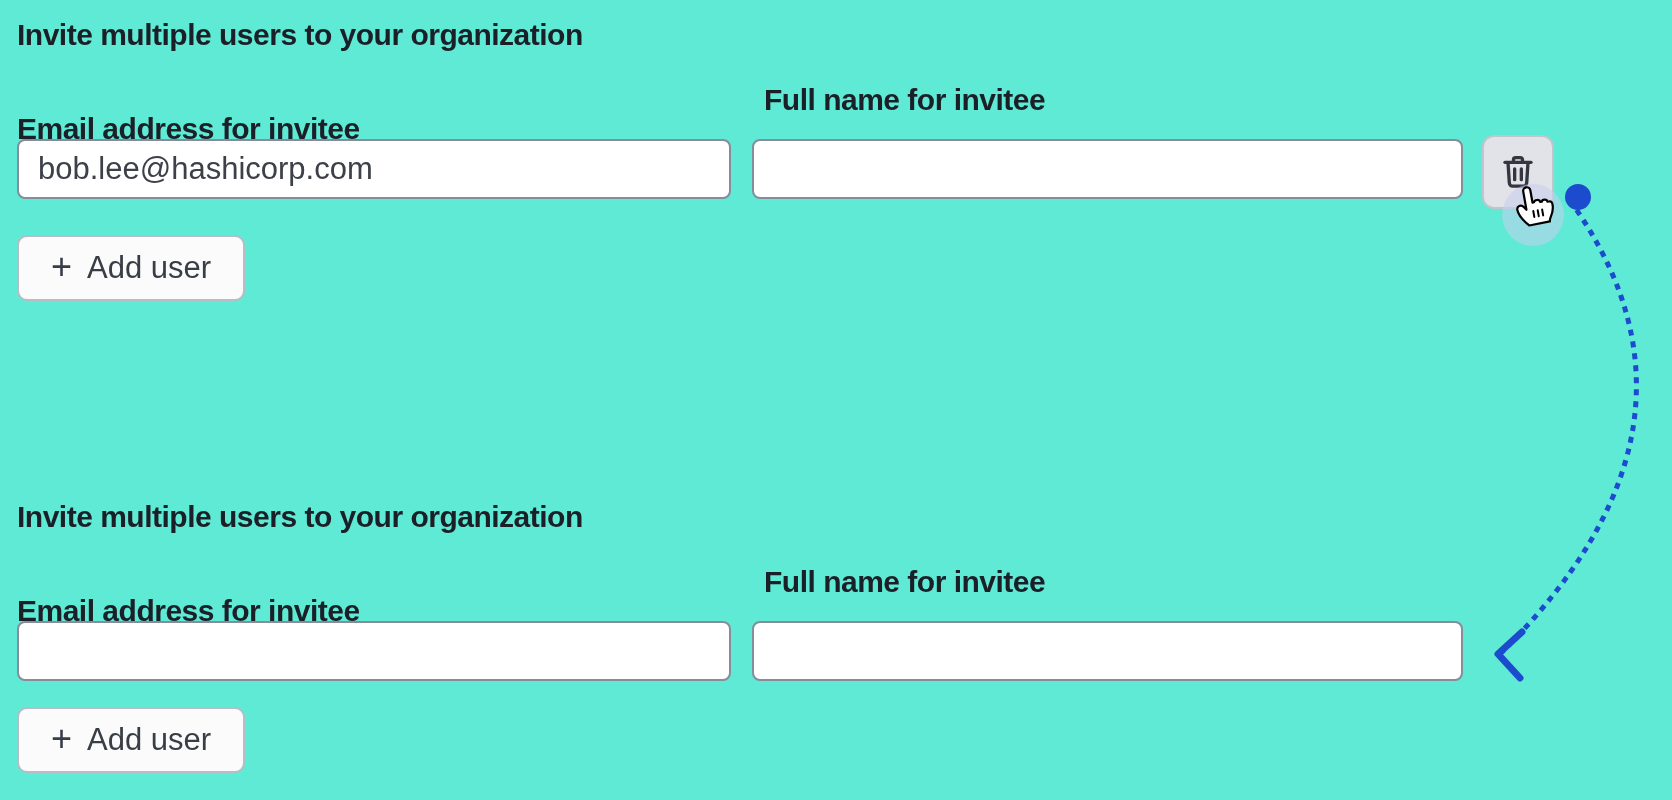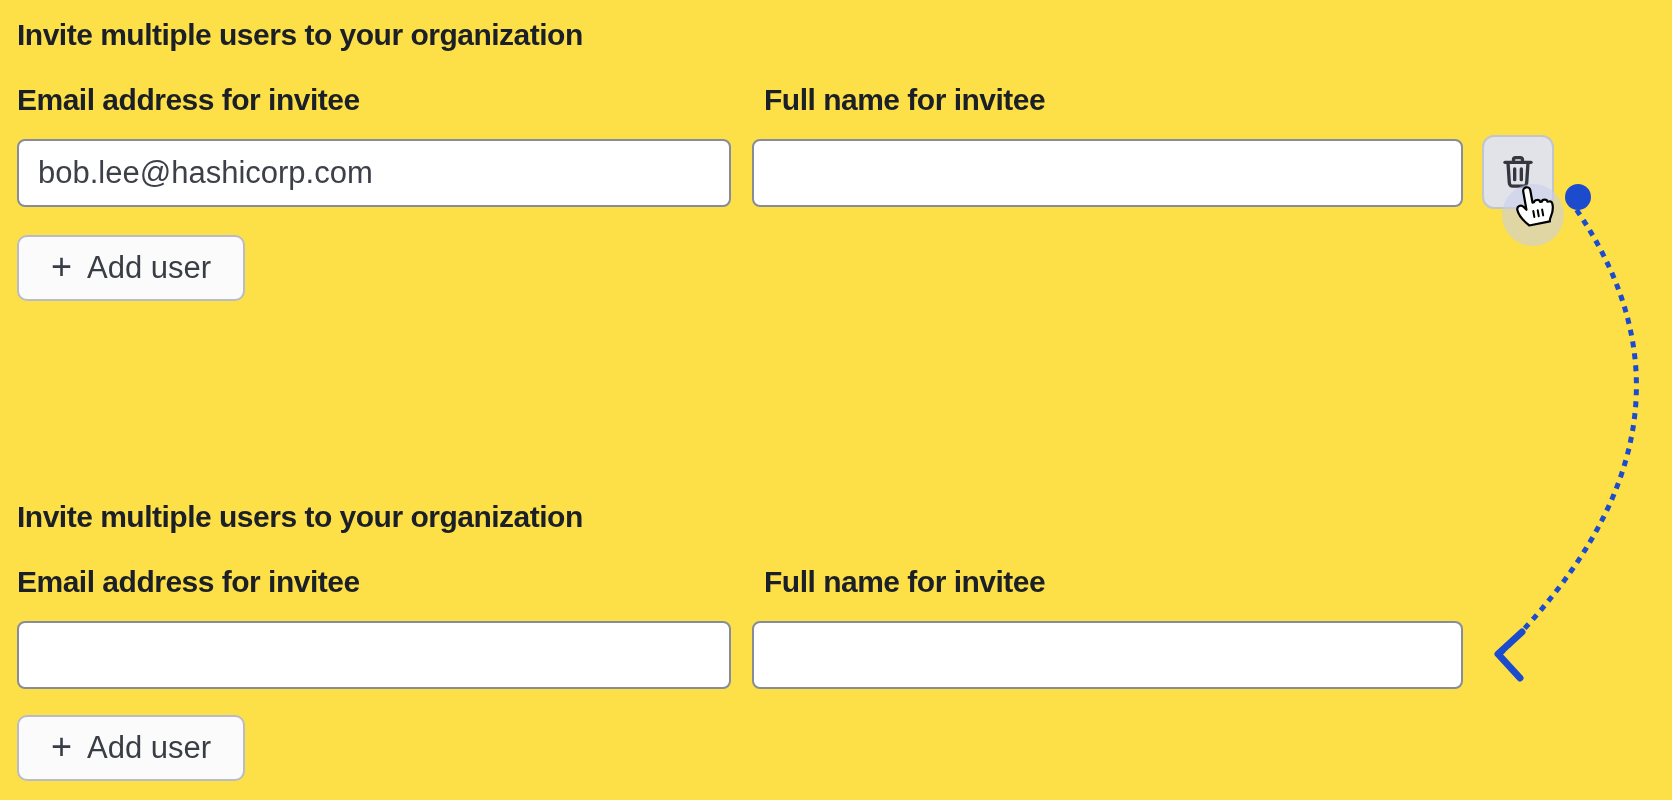--- a/index.html
+++ b/index.html
@@ -1,21 +1,21 @@
 <!DOCTYPE html>
 <html style="--accent: #1c4bce;"><head>
 <meta charset="utf-8">
 <style>
   html, body { margin: 0; padding: 0; background: #ffffff; }
   * { box-sizing: border-box; }
   .page {
     position: relative;
     width: 1672px;
     height: 800px;
-    background: #fde047;
+    background: #5eead4;
     overflow: hidden;
     font-family: "Liberation Sans", sans-serif;
     color: #1b1f27;
     text-decoration: underline;
   }
   .invite-section { position: absolute; left: 17px; right: 0; }
   .section-top { top: 16px; }
   .section-bottom { top: 498px; }
 
   .section-heading {
@@ -31,30 +31,30 @@
     margin-top: 28px;
     height: 36px;
     line-height: 36px;
   }
   .field-label {
     font-size: 30px;
     font-weight: 700;
     letter-spacing: -0.5px;
     color: #1b1f27;
   }
-  .field-label.email { width: 714px; margin-right: 21px; }
+  .field-label.email { width: 714px; margin-right: 21px; margin-top: 29px; }
   .field-label.name  { width: 711px; margin-left: 12px; }
 
   .inputs-row {
     display: flex;
     align-items: flex-start;
     margin-top: 21px;
   }
   .text-input {
-    height: 68px;
+    height: 60px;
     border: 2px solid #868c9a;
     border-radius: 8px;
     background: #ffffff;
     padding: 0 19px;
     font-family: "Liberation Sans", sans-serif;
     font-size: 31px;
     color: #3d4048;
     outline: none;
   }
   .text-input.email { width: 714px; margin-right: 21px; }

